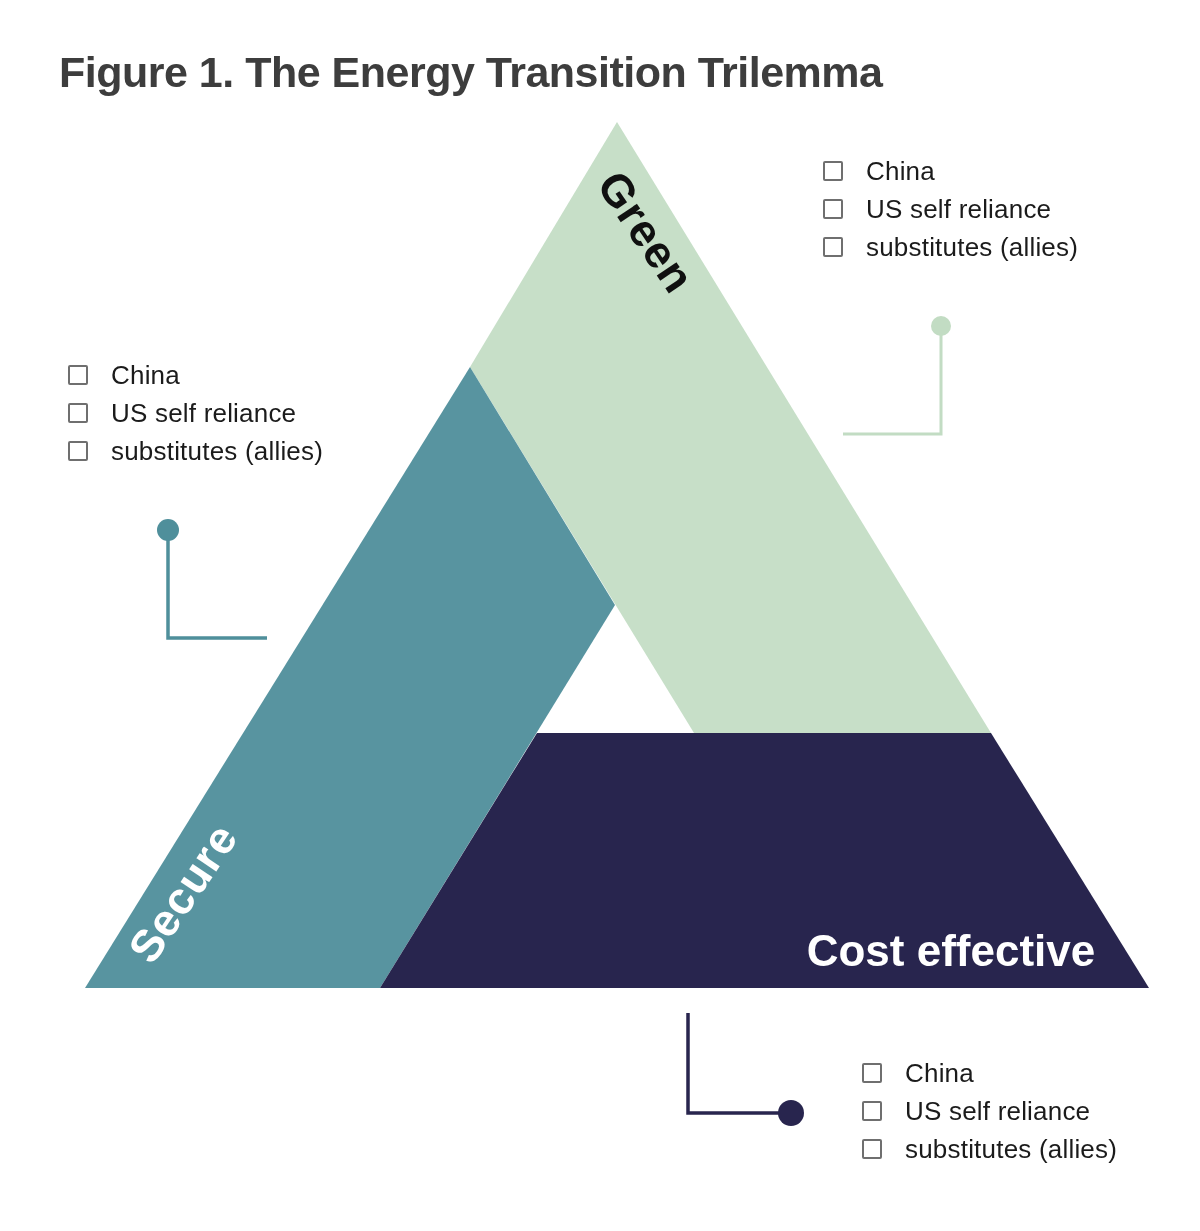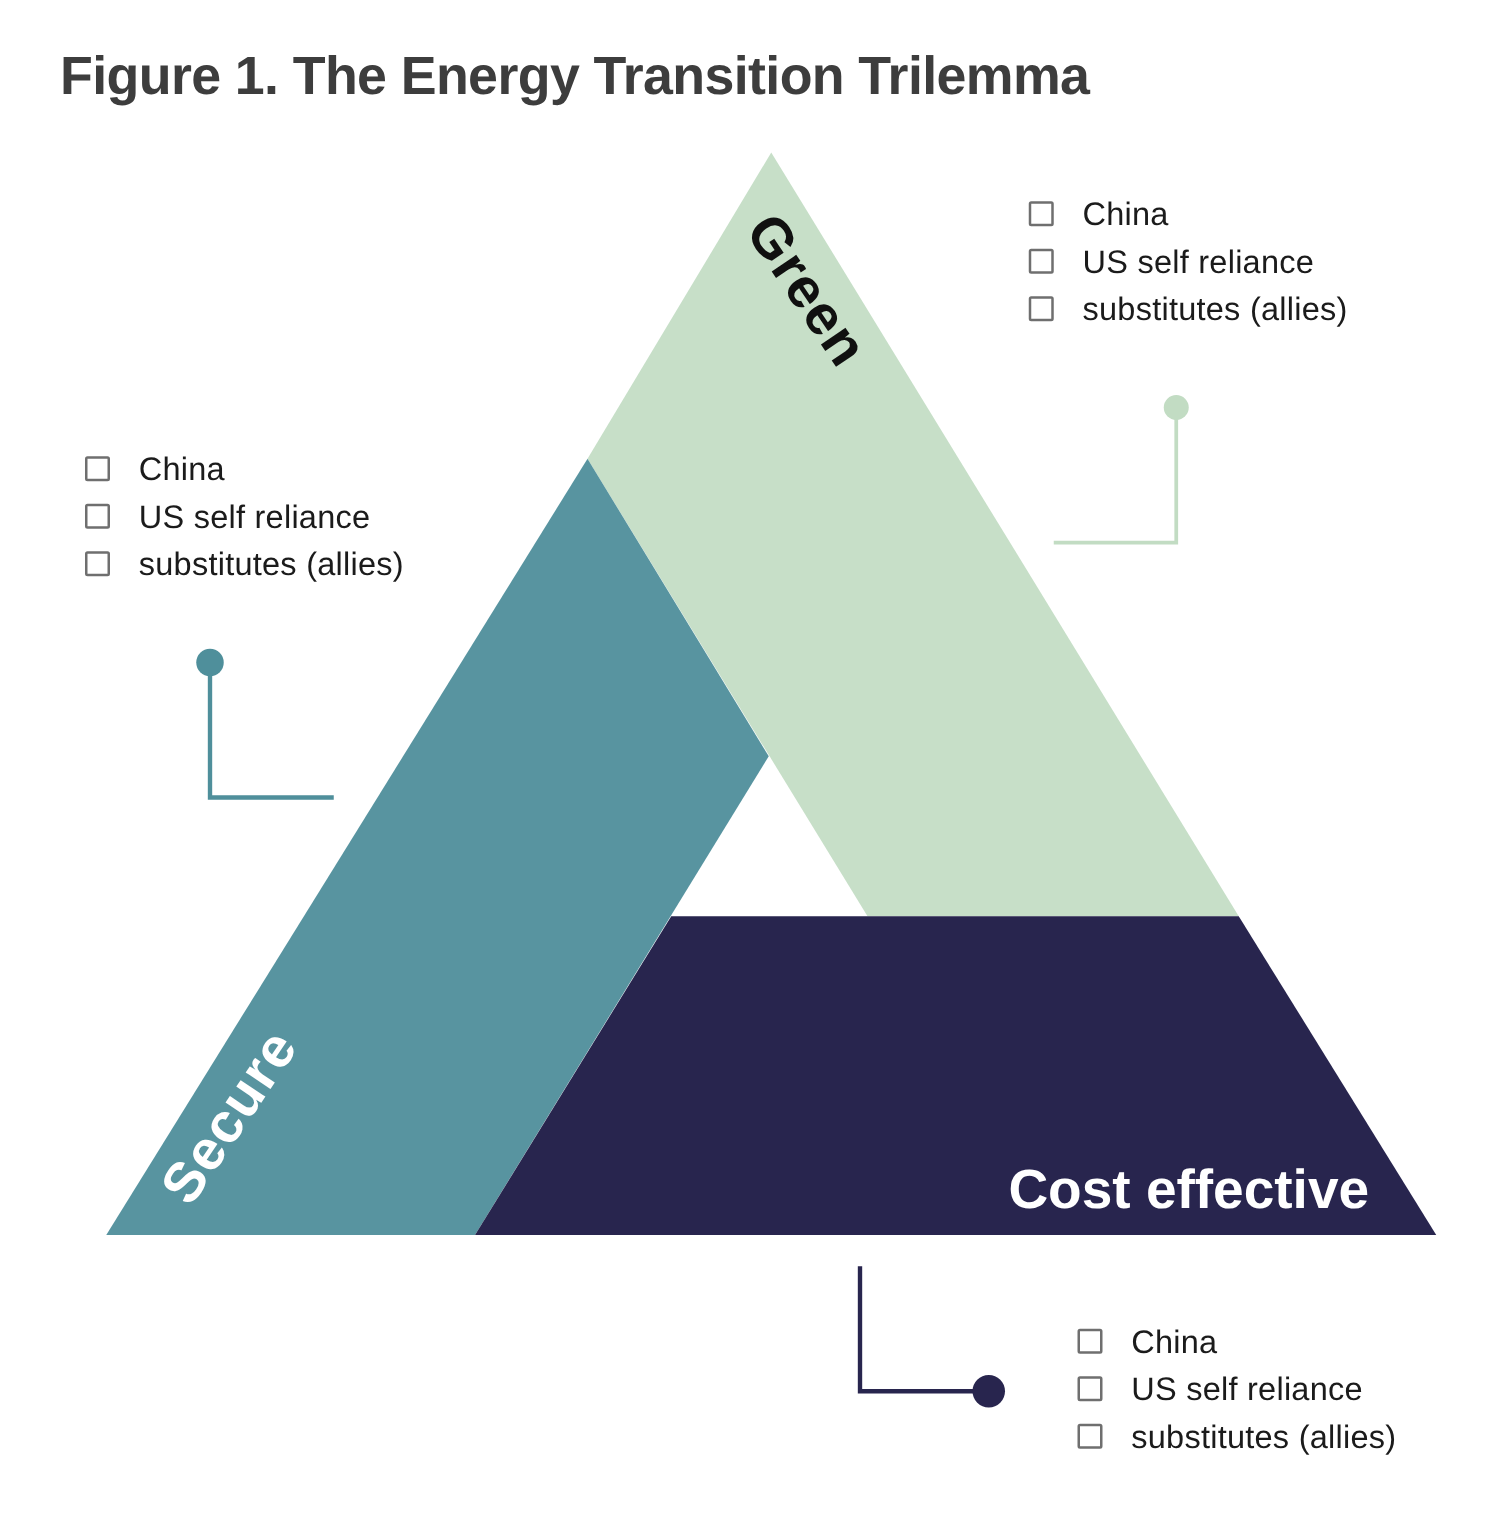--- a/index.html
+++ b/index.html
@@ -1,21 +1,21 @@
 <!DOCTYPE html>
 <html><head>
 <meta charset="utf-8">
 <style>
   html,body{margin:0;padding:0;}
   body{
     width:1200px;height:1231px;background:#ffffff;position:relative;
     font-family:"Liberation Sans",sans-serif;overflow:hidden;
   }
   .title{
-    position:absolute;left:47px;top:36px;margin:1px;
+    position:absolute;left:47px;top:36px;margin:12px;
     font-size:43px;font-weight:700;color:#3d3d3d;letter-spacing:-0.5px;
     white-space:nowrap;
   }
   .tri{position:absolute;left:0;top:0;width:1200px;height:1231px;}
   .band-label{
     font-family:"Liberation Sans",sans-serif;
     font-size:45px;font-weight:600;letter-spacing:1px;
     text-anchor:middle;dominant-baseline:central;
   }
   .band-label.dark{fill:#101010;}

